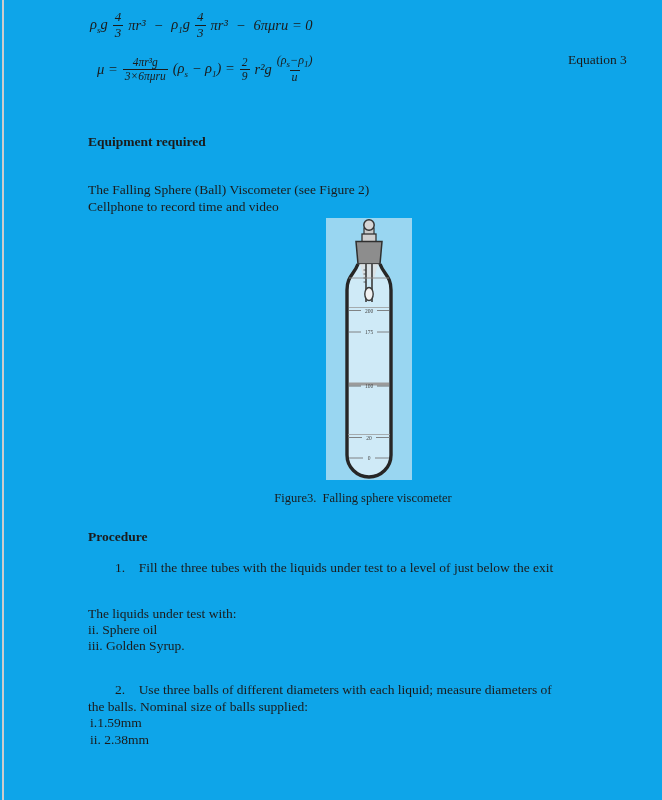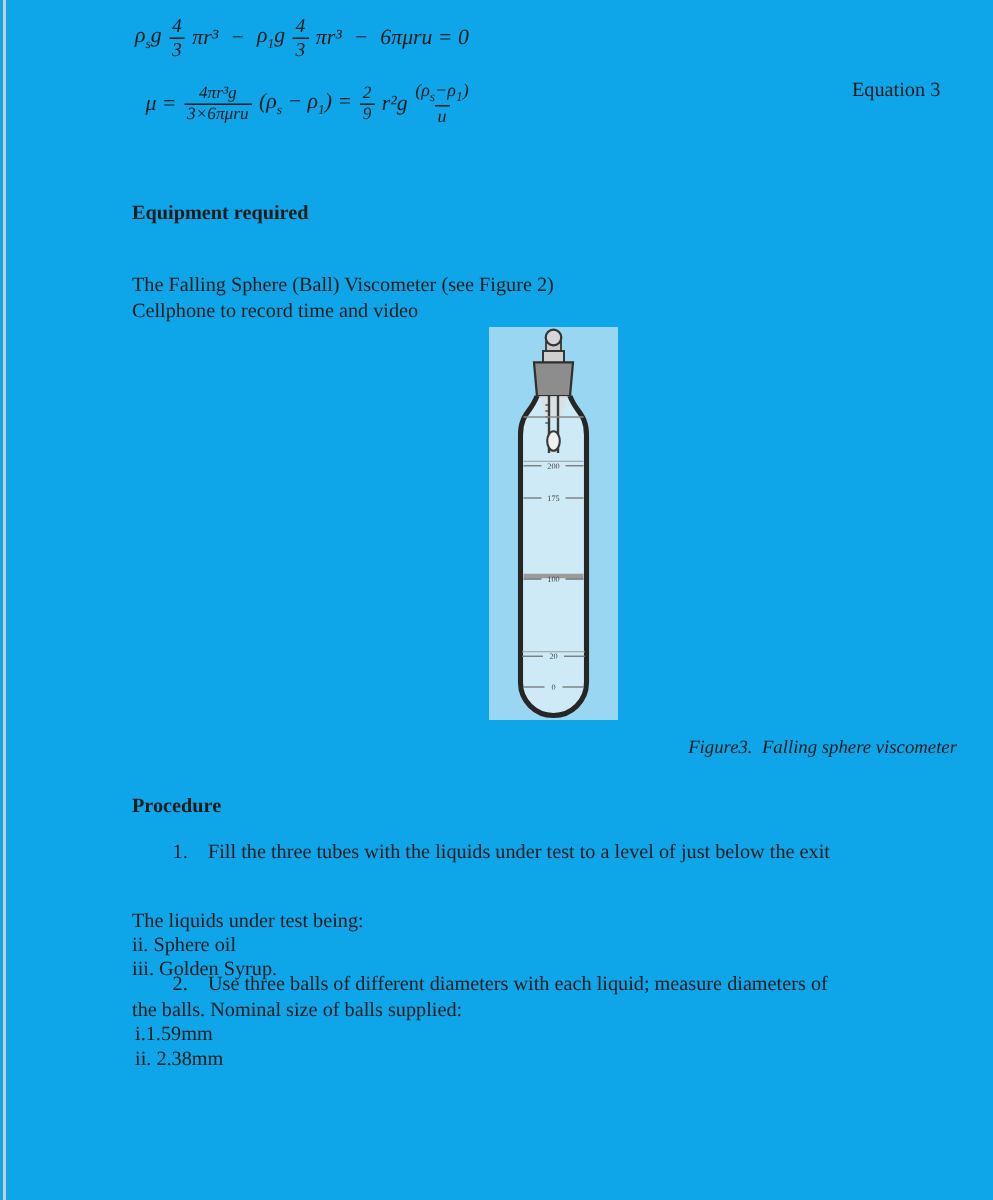--- a/index.html
+++ b/index.html
@@ -22,21 +22,21 @@
   .eq span{white-space:pre;}
   .tok{margin:0 2px;}
   .gap{margin:0 6px;}
   .frac{display:inline-flex;flex-direction:column;align-items:center;line-height:1.1;margin:0 3px;}
   .frac .den{border-top:1.2px solid #1b1b1b;padding:0 2px;}
   .f13{font-size:13px;}
   .f11{font-size:11.5px;}
   .f12{font-size:12px;}
   sub{font-size:9px;}
   .eq-label{font-size:13.5px;font-style:normal;}
-  .caption{font-size:12.5px;text-align:right;white-space:pre-wrap;font-style:italic;}
+  .caption{font-size:12.5px;text-align:center;white-space:pre-wrap;}
 </style>
 </head>
 <body>
 
 <div id="root">
 
   <div class="abs edge-line"></div>
 
   <div class="abs eq" style="left:88px;top:6px;height:38px;">
     <span class="tok"><span>ρ</span><sub>s</sub><span>g</span></span>
@@ -117,25 +117,25 @@
 
   <div class="abs caption" style="left:88px;top:491px;width:550px;">Figure3.  Falling sphere viscometer</div>
 
   <div class="abs body-text bold" style="left:88px;top:528px;">Procedure</div>
 
   <div class="abs body-text" style="left:88px;top:559px;width:552px;line-height:17.5px;">
     <div class="line" style="padding-left:27px;">1.    Fill the three tubes with the liquids under test to a level of just below the exit</div>
   </div>
 
   <div class="abs body-text" style="left:88px;top:606px;width:552px;line-height:16px;">
-    <div class="line">The liquids under test being:</div>
+    <div class="line">The liquids under test with:</div>
     <div class="line">ii. Sphere oil</div>
     <div class="line">iii. Golden Syrup.</div>
   </div>
 
-  <div class="abs body-text" style="left:88px;top:648px;width:552px;line-height:16.5px;">
+  <div class="abs body-text" style="left:88px;top:682px;width:552px;line-height:16.5px;">
     <div class="line" style="padding-left:27px;">2.    Use three balls of different diameters with each liquid; measure diameters of</div>
     <div class="line">the balls. Nominal size of balls supplied:</div>
     <div class="line" style="padding-left:2px;">i.1.59mm</div>
     <div class="line" style="padding-left:2px;">ii. 2.38mm</div>
   </div>
 
 </div>
 
 </body></html>

